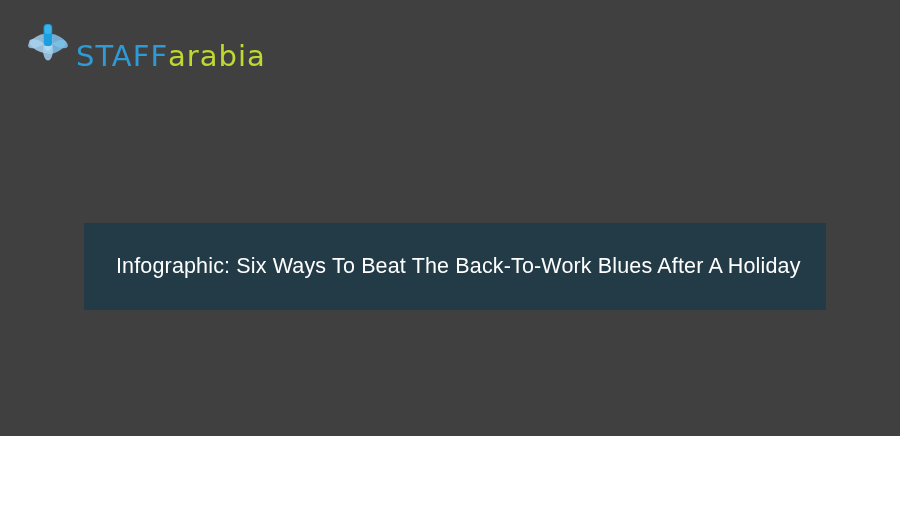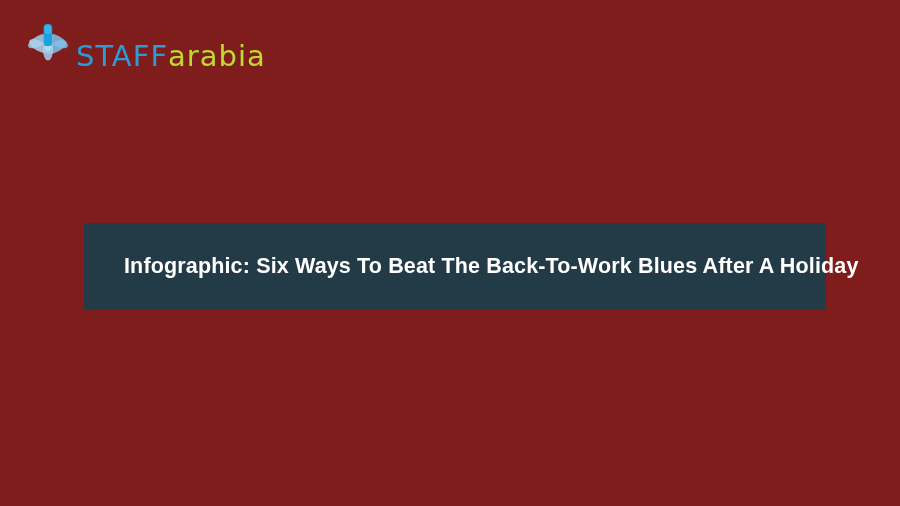--- a/index.html
+++ b/index.html
@@ -9,22 +9,22 @@
   }
   body {
     width: 900px;
     height: 506px;
     overflow: hidden;
     font-family: "Liberation Sans", sans-serif;
   }
   #stage {
     position: relative;
     width: 900px;
-    height: 506px;
-    background: #7f1d1d;
+    height: 436px;
+    background: #404040;
   }
 
   
   #brand {
     position: absolute;
     left: 26px;
     top: 18px;
     width: 260px;
     height: 46px;
     display: flex;
@@ -70,24 +70,24 @@
     width: 742px;
     height: 87px;
     background: #223b47;
     display: flex;
     align-items: center;
   }
   #banner-title {
     color: #ffffff;
     font-family: "Liberation Sans", sans-serif;
     font-size: 21.5px;
-    font-weight: 700;
+    font-weight: 400;
     letter-spacing: 0.15px;
     white-space: nowrap;
-    padding-left: 40px;
+    padding-left: 32px;
   }
 </style>
 </head>
 <body>
 
 <div id="stage">
 
   <div id="brand">
 
     <svg id="logo-mark" viewBox="0 0 44 44" aria-hidden="true">

